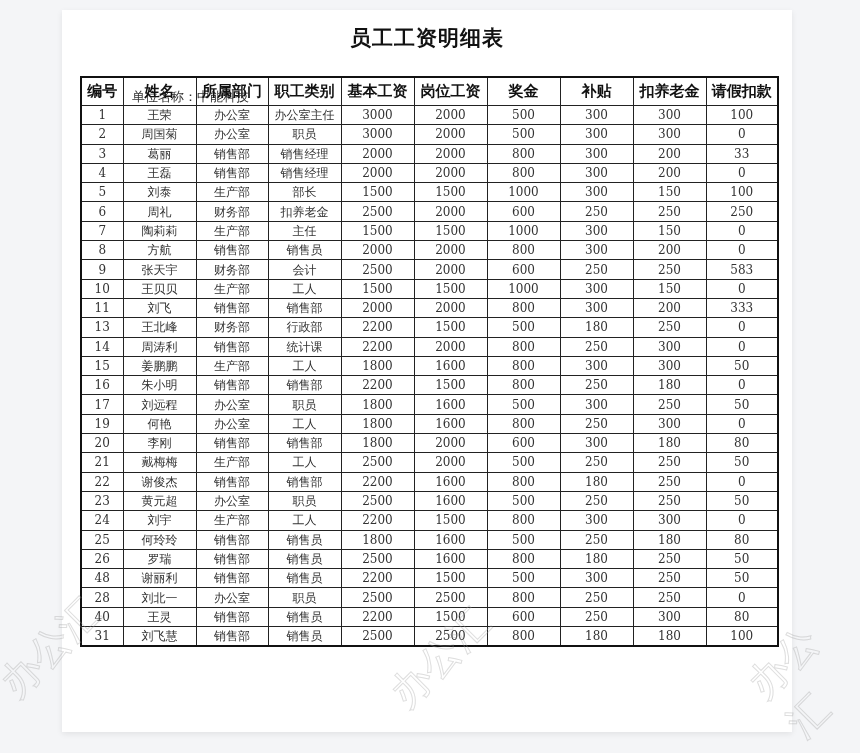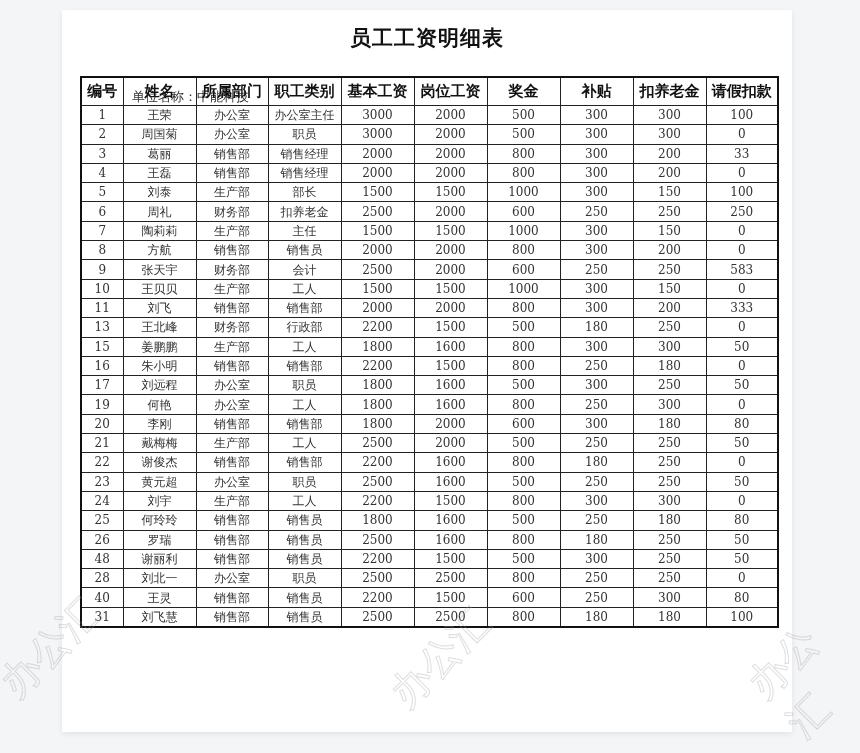--- a/index.html
+++ b/index.html
@@ -236,20 +236,32 @@
           <td>财务部</td>
           <td>行政部</td>
           <td>2200</td>
           <td>1500</td>
           <td>500</td>
           <td>180</td>
           <td>250</td>
           <td>0</td>
         </tr>
         <tr>
+          <td>14</td>
+          <td>周涛利</td>
+          <td>销售部</td>
+          <td>统计课</td>
+          <td>2200</td>
+          <td>2000</td>
+          <td>800</td>
+          <td>250</td>
+          <td>300</td>
+          <td>0</td>
+        </tr>
+        <tr>
           <td>15</td>
           <td>姜鹏鹏</td>
           <td>生产部</td>
           <td>工人</td>
           <td>1800</td>
           <td>1600</td>
           <td>800</td>
           <td>300</td>
           <td>300</td>
           <td>50</td>

